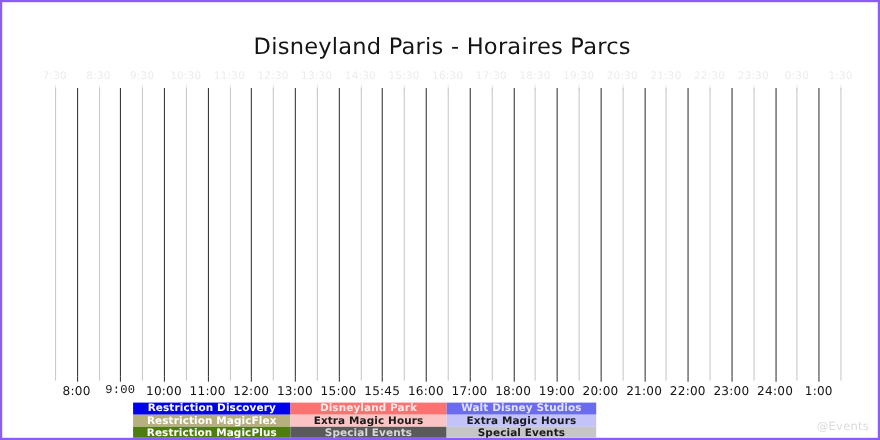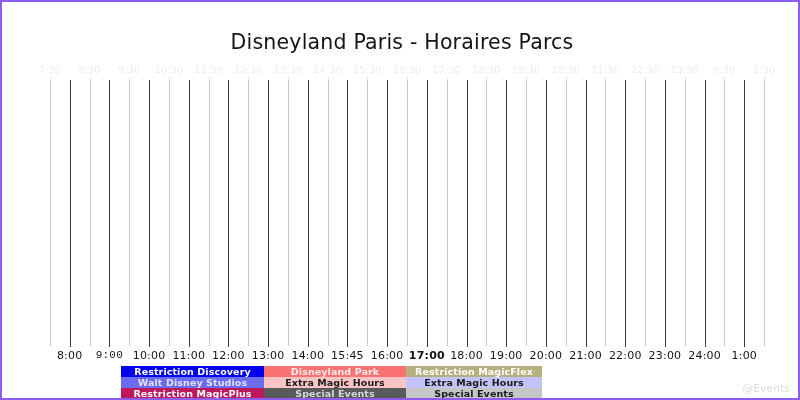--- a/index.html
+++ b/index.html
@@ -261,27 +261,27 @@
       <div class="bot-tick-label" style="left: 79.3684px; font-family: Liberation Mono, monospace;">9:00</div>
       <div class="bot-tick-mark" style="left: 119.053px;"></div>
       <div class="bot-tick-label" style="left: 119.053px;">10:00</div>
       <div class="bot-tick-mark" style="left: 158.737px;"></div>
       <div class="bot-tick-label" style="left: 158.737px;">11:00</div>
       <div class="bot-tick-mark" style="left: 198.421px;"></div>
       <div class="bot-tick-label" style="left: 198.421px;">12:00</div>
       <div class="bot-tick-mark" style="left: 238.105px;"></div>
       <div class="bot-tick-label" style="left: 238.105px;">13:00</div>
       <div class="bot-tick-mark" style="left: 277.789px;"></div>
-      <div class="bot-tick-label" style="left: 277.789px;">14:00</div>
+      <div class="bot-tick-label" style="left: 277.789px;">15:00</div>
       <div class="bot-tick-mark" style="left: 317.474px;"></div>
       <div class="bot-tick-label" style="left: 317.474px;">15:45</div>
       <div class="bot-tick-mark" style="left: 357.158px;"></div>
       <div class="bot-tick-label" style="left: 357.158px;">16:00</div>
       <div class="bot-tick-mark" style="left: 396.842px;"></div>
-      <div class="bot-tick-label" style="left: 396.842px; font-weight: bold;">17:00</div>
+      <div class="bot-tick-label" style="left: 396.842px;">17:00</div>
       <div class="bot-tick-mark" style="left: 436.526px;"></div>
       <div class="bot-tick-label" style="left: 436.526px;">18:00</div>
       <div class="bot-tick-mark" style="left: 476.211px;"></div>
       <div class="bot-tick-label" style="left: 476.211px;">19:00</div>
       <div class="bot-tick-mark" style="left: 515.895px;"></div>
       <div class="bot-tick-label" style="left: 515.895px;">20:00</div>
       <div class="bot-tick-mark" style="left: 555.579px;"></div>
       <div class="bot-tick-label" style="left: 555.579px;">21:00</div>
       <div class="bot-tick-mark" style="left: 595.263px;"></div>
       <div class="bot-tick-label" style="left: 595.263px;">22:00</div>
@@ -289,24 +289,24 @@
       <div class="bot-tick-label" style="left: 634.947px;">23:00</div>
       <div class="bot-tick-mark" style="left: 674.632px;"></div>
       <div class="bot-tick-label" style="left: 674.632px;">24:00</div>
       <div class="bot-tick-mark" style="left: 714.316px;"></div>
       <div class="bot-tick-label" style="left: 714.316px;">1:00</div>
     </div>
 
   <div id="legend">
       <div class="legend-cell" style="background: rgb(0, 0, 238); color: rgb(255, 255, 255);">Restriction Discovery</div>
       <div class="legend-cell" style="background: rgb(250, 114, 114); color: rgb(255, 232, 232);">Disneyland Park</div>
+      <div class="legend-cell" style="background: rgb(107, 107, 240); color: rgb(226, 226, 255);">Walt Disney Studios</div>
       <div class="legend-cell" style="background: rgb(181, 176, 126); color: rgb(255, 255, 255);">Restriction MagicFlex</div>
-      <div class="legend-cell" style="background: rgb(107, 107, 240); color: rgb(226, 226, 255);">Walt Disney Studios</div>
       <div class="legend-cell" style="background: rgb(250, 196, 196); color: rgb(26, 26, 26);">Extra Magic Hours</div>
       <div class="legend-cell" style="background: rgb(195, 195, 250); color: rgb(26, 26, 26);">Extra Magic Hours</div>
-      <div class="legend-cell" style="background: #be185d; color: rgb(255, 255, 255);">Restriction MagicPlus</div>
+      <div class="legend-cell" style="background: #4d7c0f; color: rgb(255, 255, 255);">Restriction MagicPlus</div>
       <div class="legend-cell" style="background: rgb(90, 90, 90); color: rgb(216, 216, 216);">Special Events</div>
       <div class="legend-cell" style="background: rgb(198, 198, 198); color: rgb(26, 26, 26);">Special Events</div>
     </div>
 
   <div id="watermark">@Events</div>
 
 </div>
 
 </body></html>

